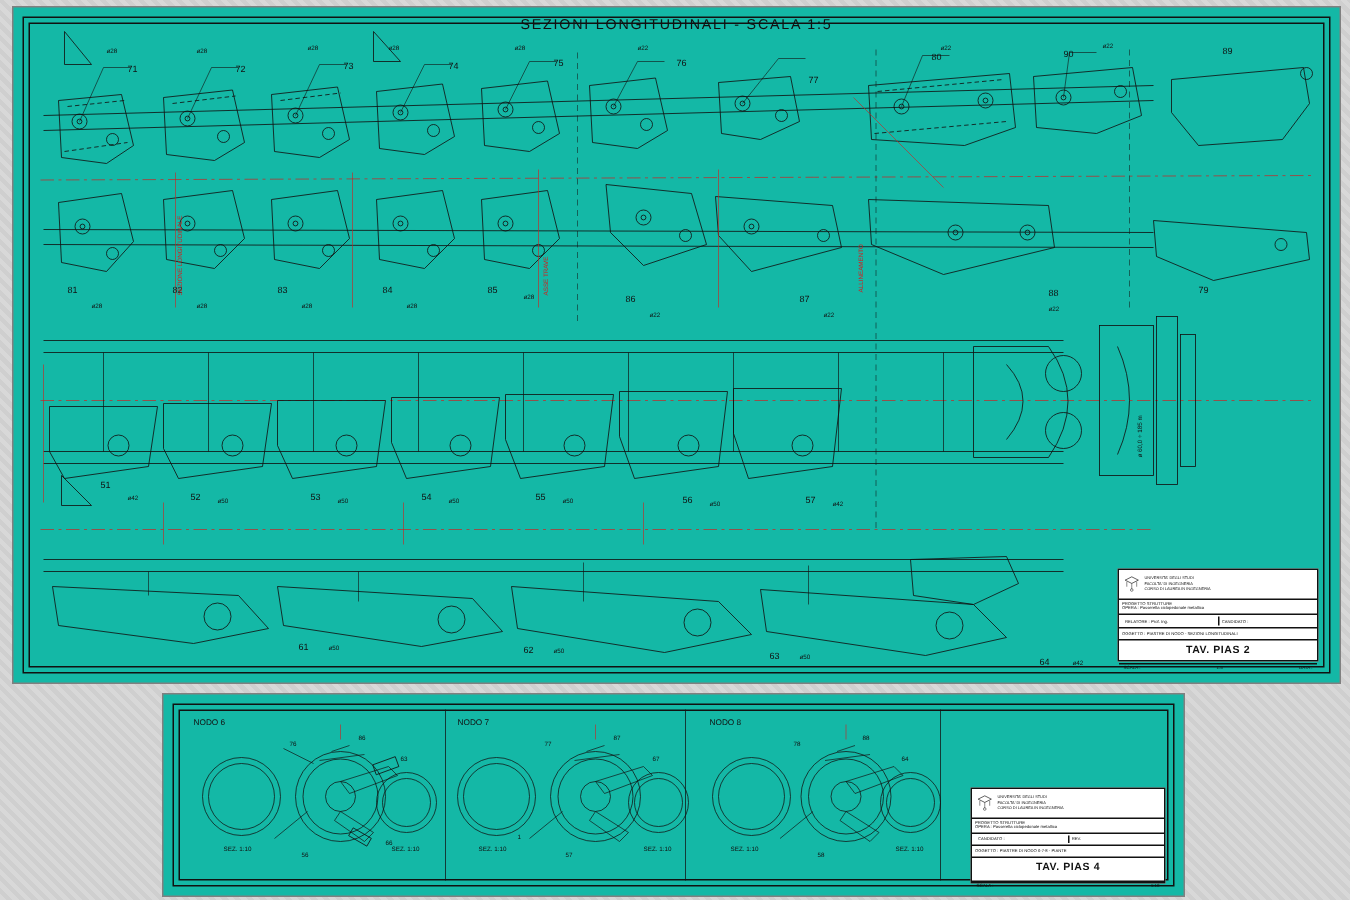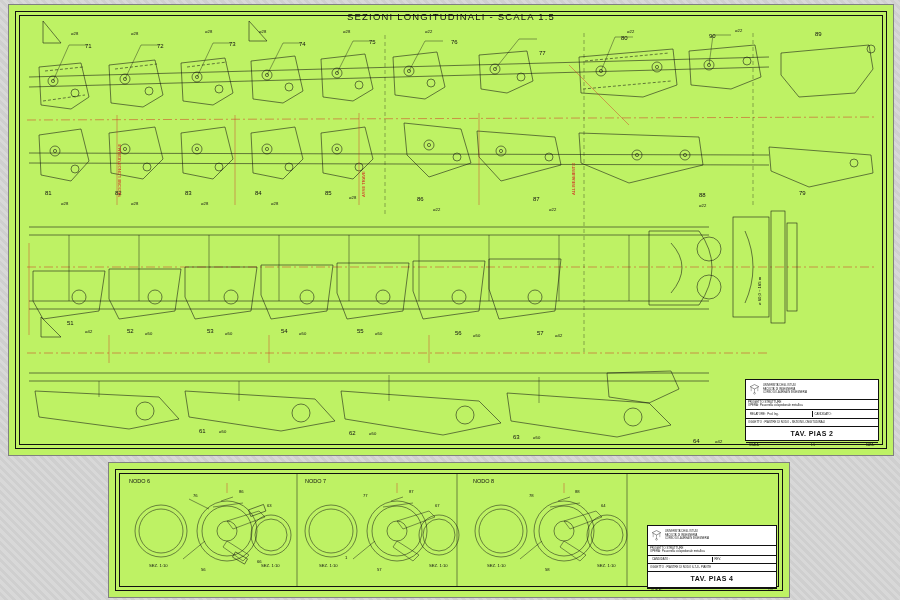--- a/index.html
+++ b/index.html
@@ -4,21 +4,21 @@
 <style>
   html,body{margin:0;padding:0;}
   body{
     width:900px;height:600px;overflow:hidden;
     background:
       repeating-linear-gradient(45deg,#d8d8d8 0 3px,#cfcfcf 3px 6px);
     font-family:"Liberation Sans", sans-serif;
     position:relative;
   }
   .sheet{
-    position:absolute;background:#bef264;border:1px solid #808080;
+    position:absolute;background:#14b8a6;border:1px solid #808080;
   }
   #sheet-main{left:8px;top:4px;width:884px;height:450px;}
   #sheet-nodes{left:108px;top:462px;width:680px;height:134px;}
 
   .frame{
     position:absolute;left:6px;top:6px;right:6px;bottom:6px;
     border:1px solid #111;
   }
   .frame.inner2{left:10px;top:10px;right:10px;bottom:10px;border:1px solid #111;}
 

